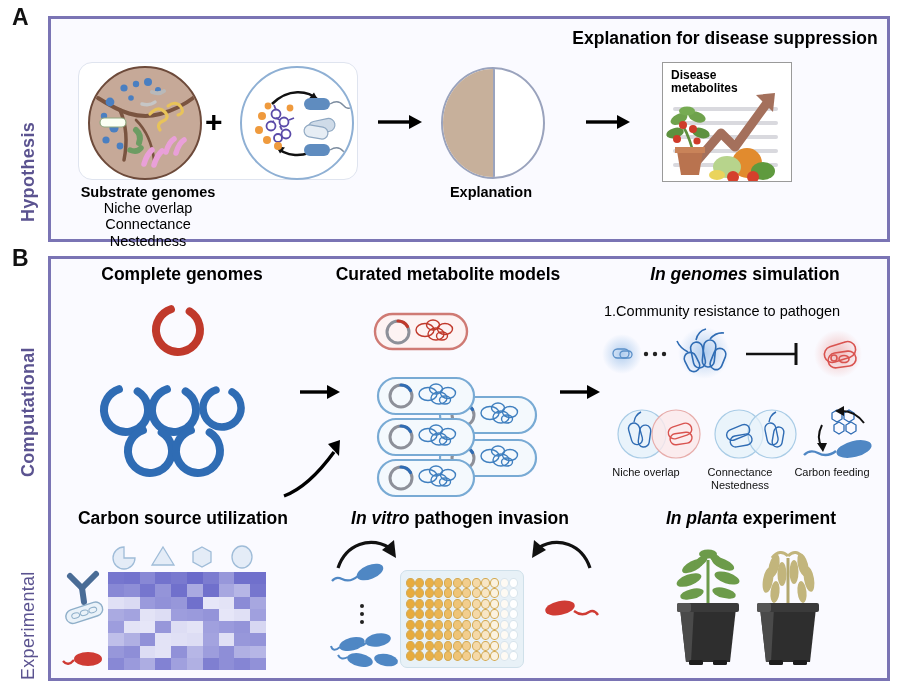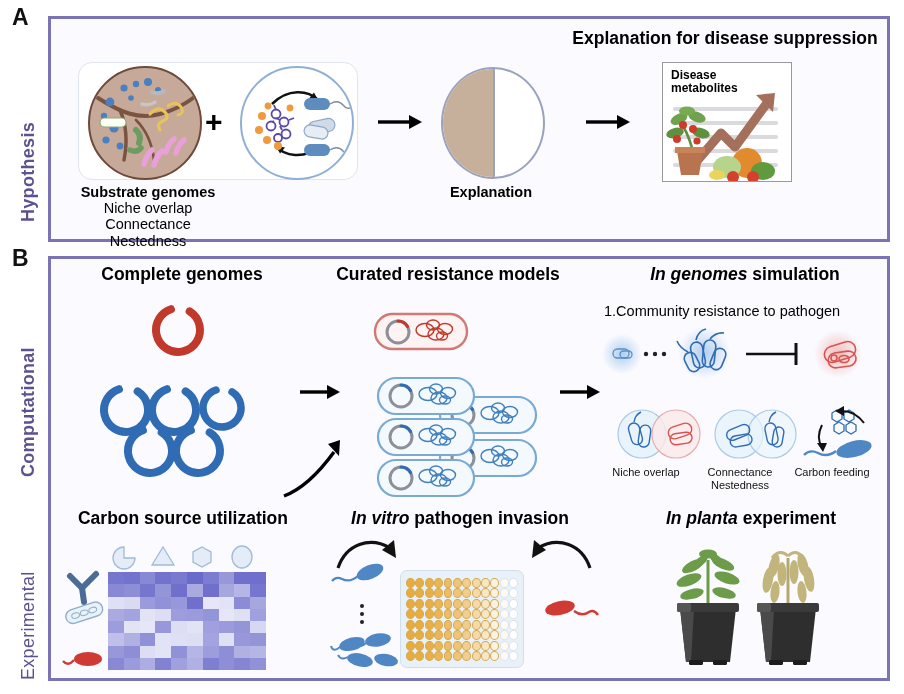--- a/index.html
+++ b/index.html
@@ -237,21 +237,21 @@
         <circle cx="70" cy="114" r="6" fill="#d5402c"></circle>
         <circle cx="90" cy="114" r="6" fill="#d5402c"></circle>
         <ellipse cx="54" cy="112" rx="8" ry="5" fill="#ead45c"></ellipse>
       </g>
     </svg>
   </div>
 
   <div class="panel-box" id="panel-b-box"></div>
 
   <div class="heading" style="left:62px;top:264px;width:240px;">Complete genomes</div>
-  <div class="heading" style="left:318px;top:264px;width:260px;">Curated resistance models</div>
+  <div class="heading" style="left:318px;top:264px;width:260px;">Curated metabolite models</div>
   <div class="heading" style="left:610px;top:264px;width:270px;">
     <span class="ital">In genomes</span><span> simulation</span>
   </div>
 
   <div>
     <svg class="abs" style="left:100px;top:290px;" width="200" height="185" viewBox="0 0 200 185">
       <g fill="none" stroke-linecap="round">
 
         <circle cx="78" cy="40" r="22" stroke="#c0392b" stroke-width="8" stroke-dasharray="118 22" transform="rotate(-58 78 40)"></circle>
 

